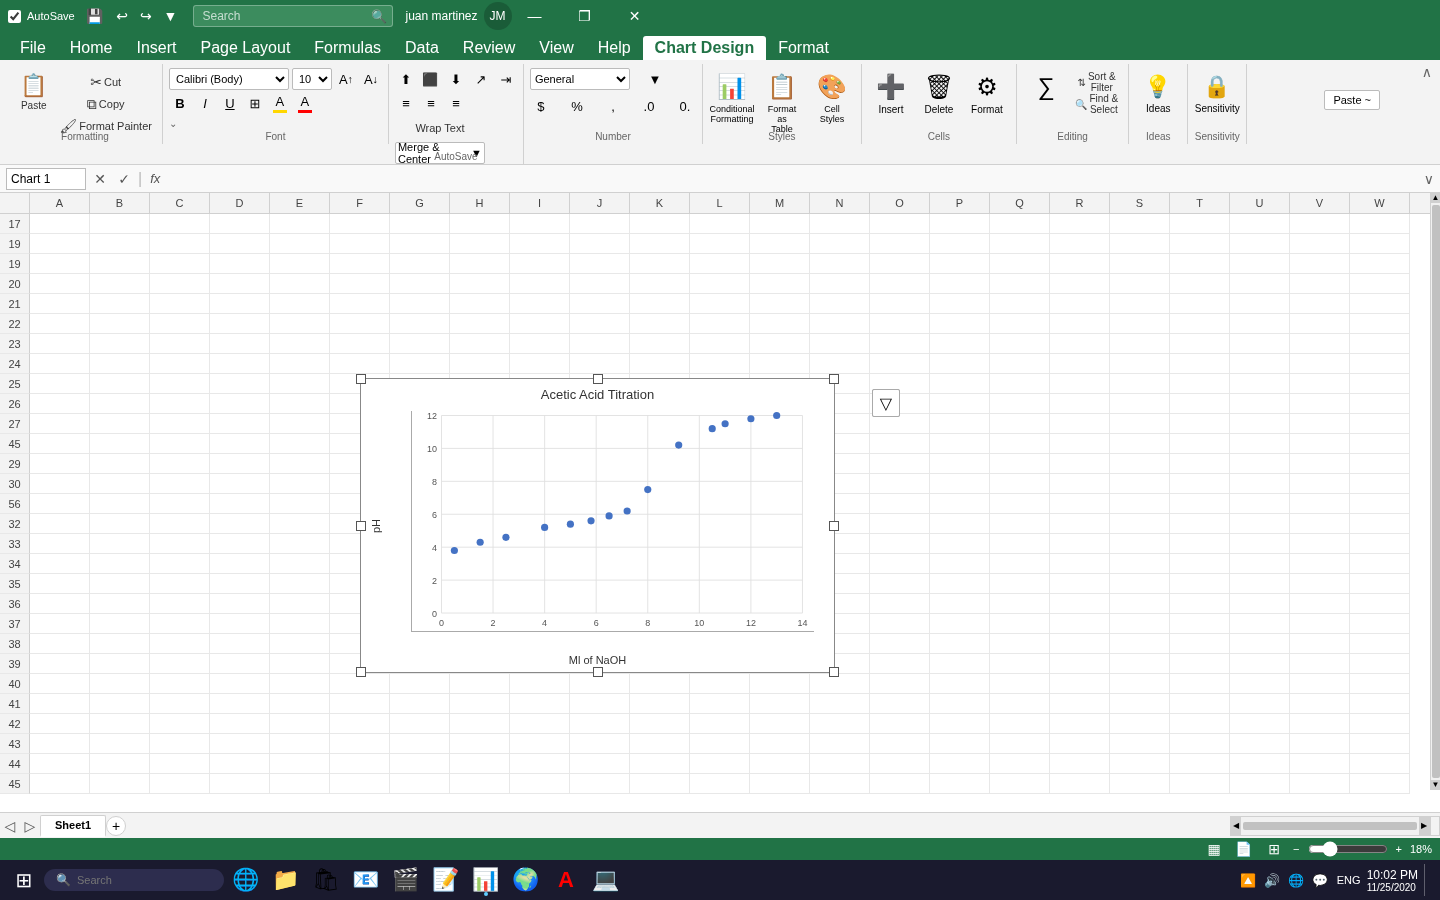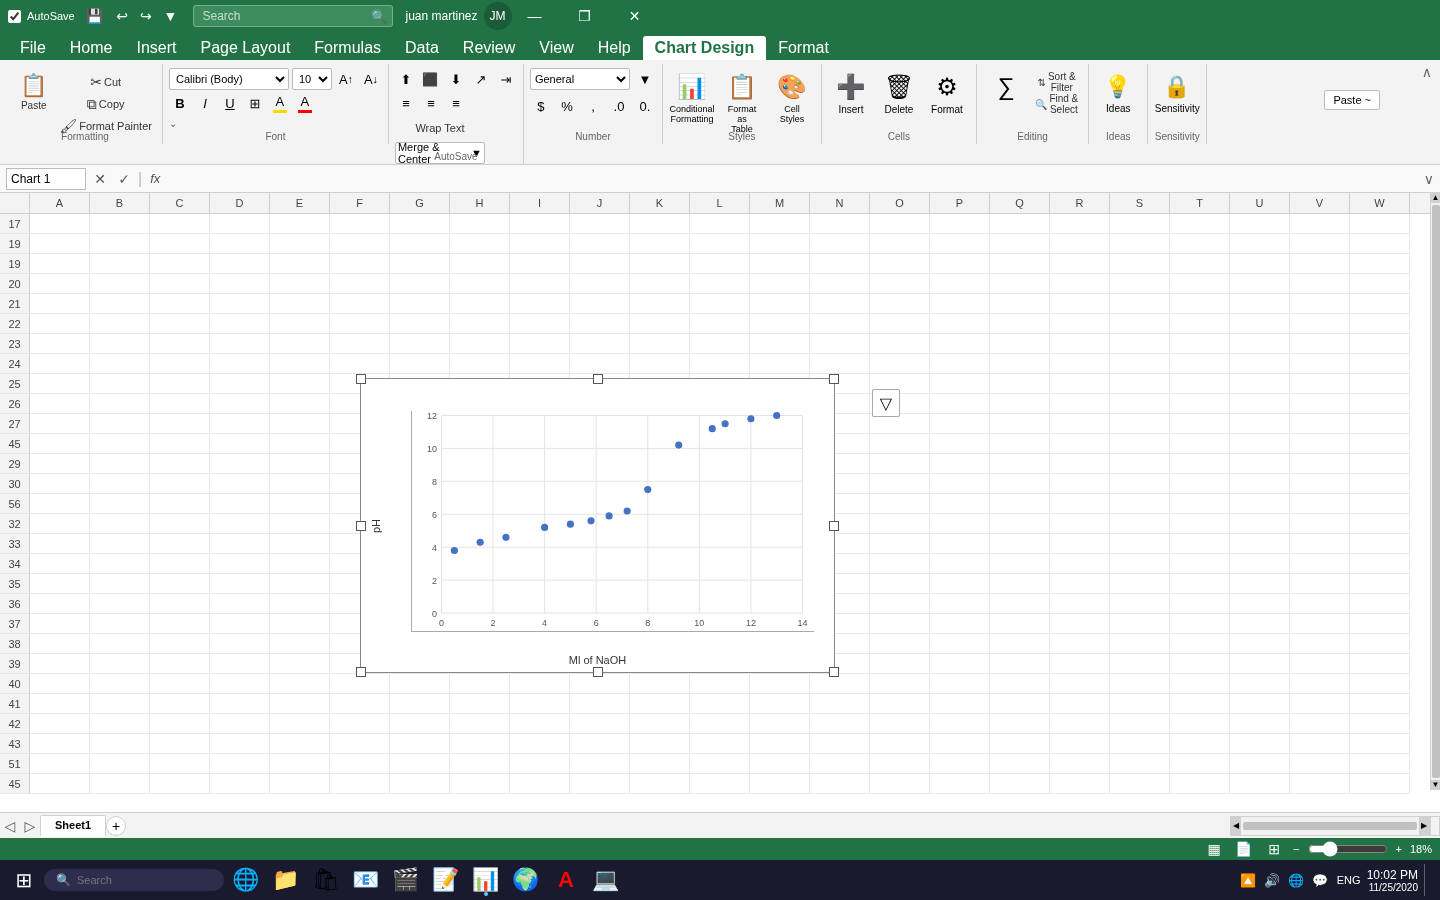--- a/index.html
+++ b/index.html
@@ -145,21 +145,21 @@
     
     .align-group-content {
       display: flex; flex-direction: column; gap: 2px; padding-top: 4px;
     }
 
     
     .number-group-content {
       display: flex; flex-direction: column; gap: 2px; padding-top: 4px; min-width: 100px;
     }
     .num-format-row {
-      display: flex; align-items: flex-start; gap: 4px;
+      display: flex; align-items: flex-start; gap: 14px;
     }
     .num-format-select {
       width: 100px; height: 22px; font-size: 11px; border: 1px solid #bbb; border-radius: 2px; background: white;
     }
 
     
     .styles-group {
       display: flex; flex-direction: row; align-items: center; gap: 4px; padding-top: 4px;
     }
     .style-big-btn {
@@ -409,21 +409,21 @@
     .taskbar-item.active::after {
       content: ''; position: absolute; bottom: 2px; left: 50%; transform: translateX(-50%);
       width: 4px; height: 4px; background: #60cdff; border-radius: 50%;
     }
     .taskbar-spacer { flex: 1; }
     .taskbar-right {
       display: flex; align-items: center; gap: 6px; color: white; font-size: 11px;
     }
     .sys-tray { display: flex; gap: 4px; align-items: center; }
     .sys-tray-item { color: white; font-size: 13px; cursor: pointer; padding: 2px; }
-    .taskbar-time { text-align: right; }
+    .taskbar-time { }
     .taskbar-time .time { font-size: 12px; }
     .taskbar-time .date { font-size: 10px; }
 
     
     .ribbon-collapse {
       position: absolute; right: 8px; top: 4px; font-size: 14px; color: #666; cursor: pointer;
     }
 
     
     .color-swatch {
@@ -1433,21 +1433,21 @@
               <div class="grid-cell" style="width: 60px; min-width: 60px;"></div>
               <div class="grid-cell" style="width: 60px; min-width: 60px;"></div>
               <div class="grid-cell" style="width: 60px; min-width: 60px;"></div>
               <div class="grid-cell" style="width: 60px; min-width: 60px;"></div>
               <div class="grid-cell" style="width: 60px; min-width: 60px;"></div>
               <div class="grid-cell" style="width: 60px; min-width: 60px;"></div>
               <div class="grid-cell" style="width: 60px; min-width: 60px;"></div>
               <div class="grid-cell" style="width: 60px; min-width: 60px;"></div>
             </div>
             <div class="grid-row">
-              <div class="row-num">51</div>
+              <div class="row-num">44</div>
               <div class="grid-cell" style="width: 60px; min-width: 60px;"></div>
               <div class="grid-cell" style="width: 60px; min-width: 60px;"></div>
               <div class="grid-cell" style="width: 60px; min-width: 60px;"></div>
               <div class="grid-cell" style="width: 60px; min-width: 60px;"></div>
               <div class="grid-cell" style="width: 60px; min-width: 60px;"></div>
               <div class="grid-cell" style="width: 60px; min-width: 60px;"></div>
               <div class="grid-cell" style="width: 60px; min-width: 60px;"></div>
               <div class="grid-cell" style="width: 60px; min-width: 60px;"></div>
               <div class="grid-cell" style="width: 60px; min-width: 60px;"></div>
               <div class="grid-cell" style="width: 60px; min-width: 60px;"></div>
@@ -1500,20 +1500,21 @@
       <div class="chart-selection-handle chart-handle-tl"></div>
       <div class="chart-selection-handle chart-handle-tc"></div>
       <div class="chart-selection-handle chart-handle-tr"></div>
       <div class="chart-selection-handle chart-handle-ml"></div>
       <div class="chart-selection-handle chart-handle-mr"></div>
       <div class="chart-selection-handle chart-handle-bl"></div>
       <div class="chart-selection-handle chart-handle-bc"></div>
       <div class="chart-selection-handle chart-handle-br"></div>
 
       <div id="chart-inner">
+        <div class="chart-title">Acetic Acid Titration</div>
         <div class="chart-y-label">pH</div>
         <div class="chart-plot">
           <svg id="chart-svg" width="100%" height="100%" viewBox="-30 -5 442 245">
               <line x1="0" y1="220" x2="402" y2="220" stroke="#e0e0e0" stroke-width="1"></line>
               <text x="-5" y="224" font-size="10" fill="#555" text-anchor="end">0</text>
               <line x1="0" y1="183.33333333333334" x2="402" y2="183.33333333333334" stroke="#e0e0e0" stroke-width="1"></line>
               <text x="-5" y="187.33333333333334" font-size="10" fill="#555" text-anchor="end">2</text>
               <line x1="0" y1="146.66666666666669" x2="402" y2="146.66666666666669" stroke="#e0e0e0" stroke-width="1"></line>
               <text x="-5" y="150.66666666666669" font-size="10" fill="#555" text-anchor="end">4</text>
               <line x1="0" y1="110" x2="402" y2="110" stroke="#e0e0e0" stroke-width="1"></line>

